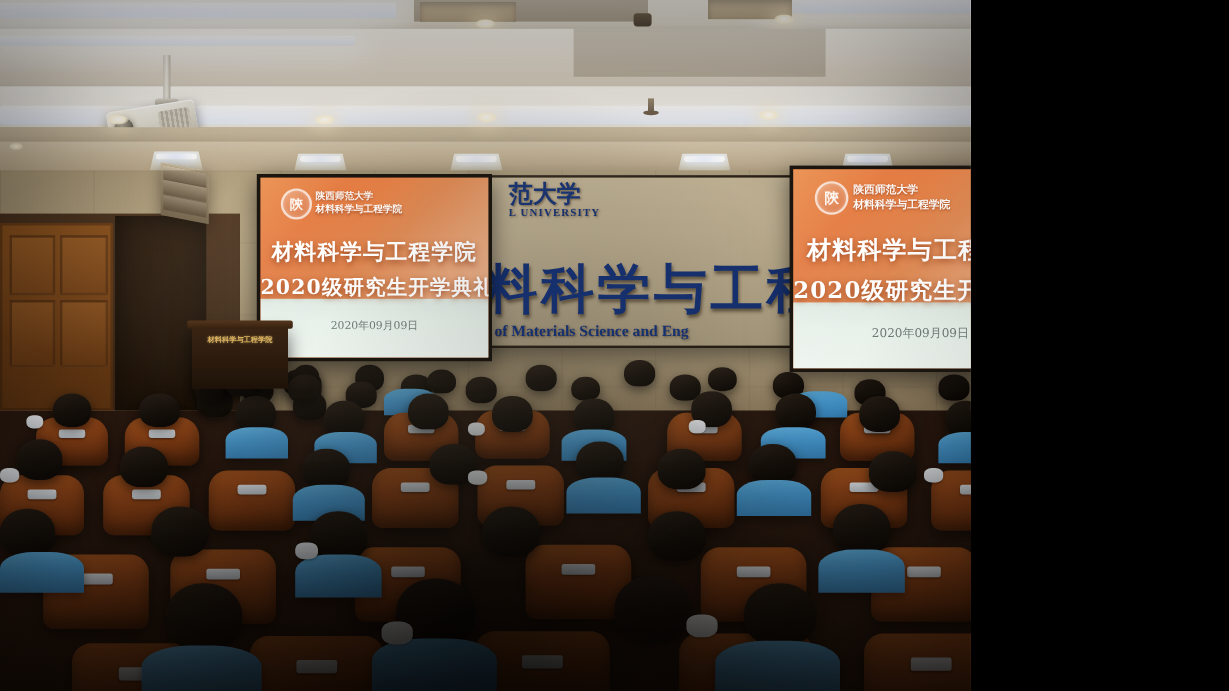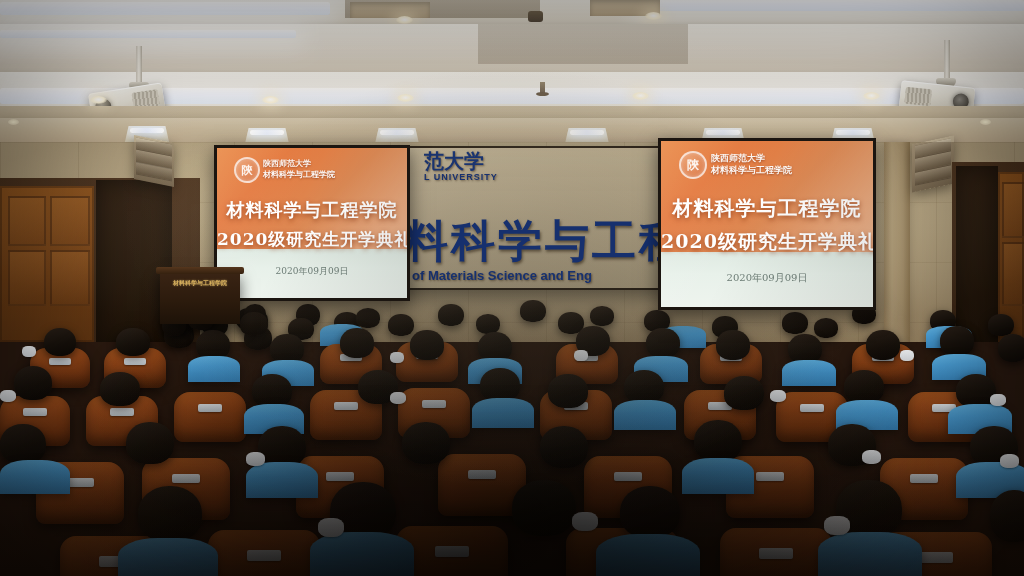--- a/index.html
+++ b/index.html
@@ -1,19 +1,19 @@
 <!DOCTYPE html>
 <html><head>
 <meta charset="utf-8">
 <title>Auditorium Ceremony Photo</title>
 <style>
   html,body{margin:0;padding:0;background:#000;}
   body{font-family:"Liberation Sans",sans-serif;}
   #scene{
-    position:relative;width:1024px;height:576px;overflow:hidden;
+    position:relative;width:809px;height:576px;overflow:hidden;
     background:#2b1a10;
   }
   
   .ceiling{
     position:absolute;left:0;top:0;width:1024px;height:150px;
     background:
       linear-gradient(180deg,#efe9dd 0%,#e6dfd2 18%,#d8cfbe 34%,#cdbfa6 52%,#bfae91 74%,#a8967a 100%);
   }
   .ceil-slab{
     position:absolute;background:linear-gradient(180deg,#f5f2ea,#ddd6c8);
@@ -146,21 +146,21 @@
   }
   
   .calli{
     position:absolute;color:#16306e;font-weight:700;
     font-family:"DejaVu Serif",serif;
     text-shadow:1px 2px 3px rgba(30,18,6,0.55);
     white-space:nowrap;letter-spacing:3px;
   }
   .calli-en{
     position:absolute;color:#17316f;font-weight:700;
-    font-family:Liberation Sans, sans-serif;white-space:nowrap;
+    font-family:Liberation Serif, serif;white-space:nowrap;
     text-shadow:1px 1px 2px rgba(40,24,8,0.5);
   }
   .calli-small{
     position:absolute;color:#1a3470;font-weight:700;white-space:nowrap;
     font-family:"DejaVu Serif",serif;text-shadow:1px 1px 2px rgba(40,24,8,0.5);
   }
   
   .screen-frame{
     position:absolute;background:#1b1510;padding:3px;
     box-shadow:0 6px 18px rgba(0,0,0,0.55);

